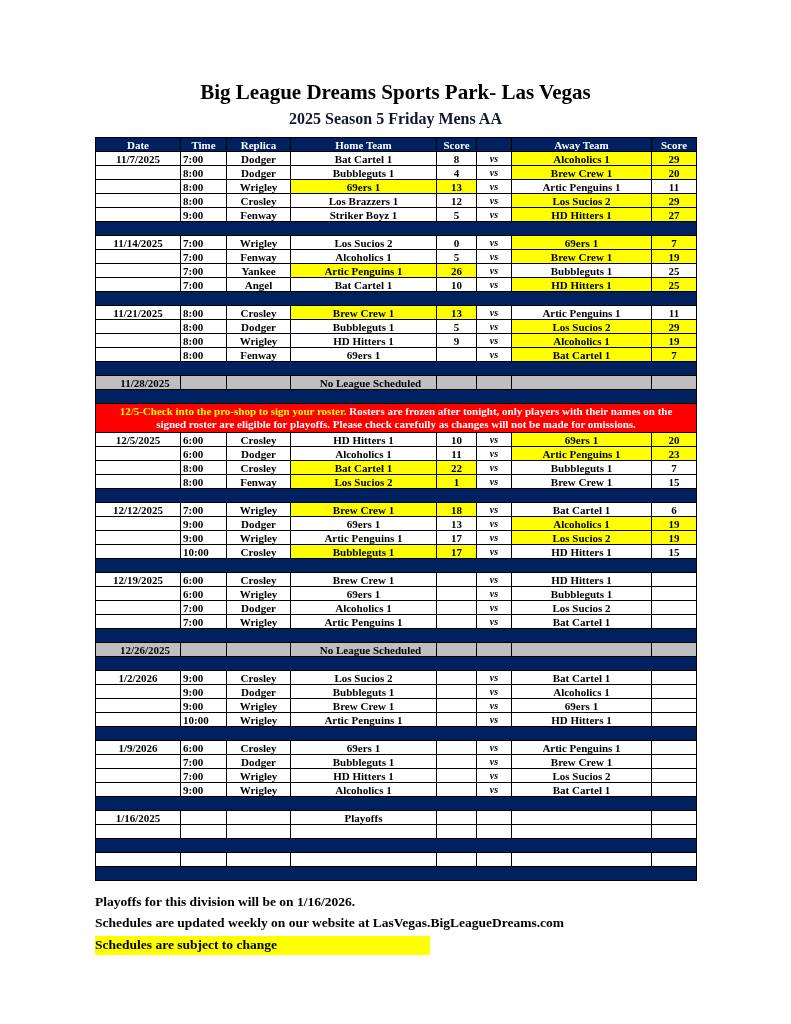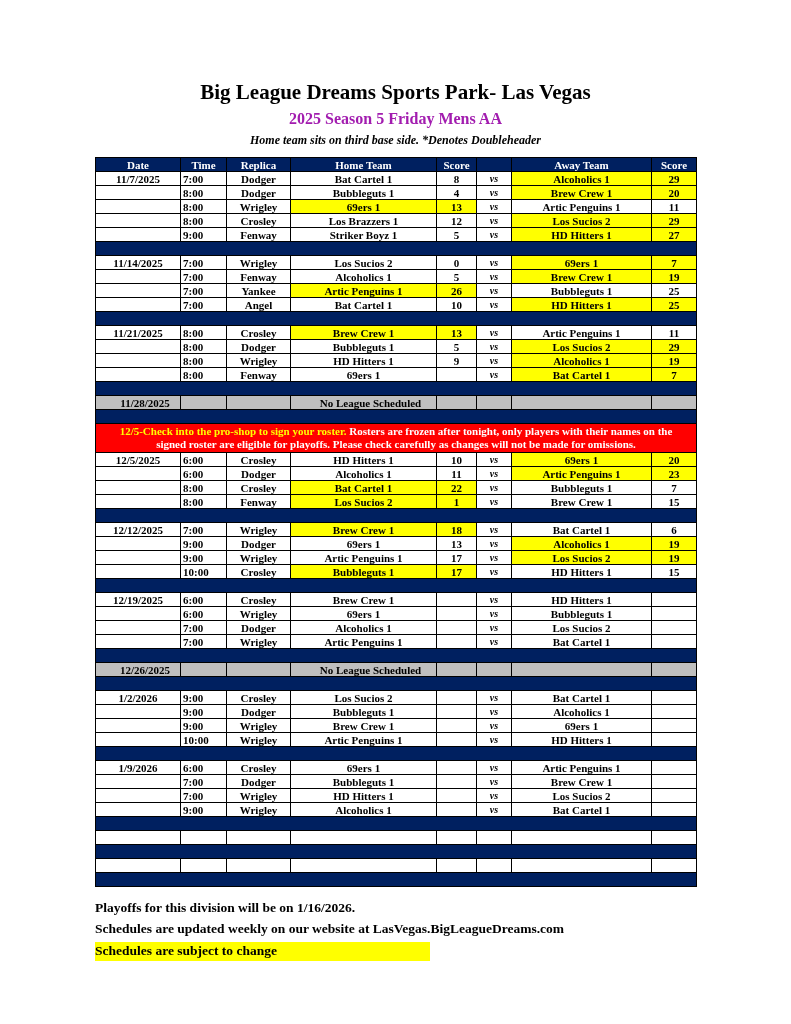--- a/index.html
+++ b/index.html
@@ -8,21 +8,21 @@
     width: 791px;
     height: 1024px;
     background: #ffffff;
     font-family: "Liberation Serif", "DejaVu Serif", serif;
     overflow: hidden;
   }
   .page { position: relative; width: 791px; height: 1024px; }
 
   .doc-header { text-align: center; padding-top: 80px; }
   .doc-title   { font-size: 21px; font-weight: bold; color: #000; }
-  .doc-subtitle{ font-size: 16px; font-weight: bold; color: #a21caf; margin-top: 5px; }
+  .doc-subtitle{ font-size: 16px; font-weight: bold; color: #0f172a; margin-top: 5px; }
   .doc-note    { font-size: 12px; font-weight: bold; font-style: italic; color: #000; margin-top: 5px; }
 
   table.sched {
     border-collapse: collapse;
     table-layout: fixed;
     margin: 9px 0 0 95px;
     width: 601px;
   }
   .sched td, .sched th {
     border: 1px solid #000;
@@ -71,21 +71,20 @@
   }
 </style>
 </head>
 <body>
 
 <div class="page">
 
   <div class="doc-header">
     <div class="doc-title">Big League Dreams Sports Park- Las Vegas</div>
     <div class="doc-subtitle">2025 Season 5 Friday Mens AA</div>
-    <div class="doc-note">Home team sits on third base side.  *Denotes Doubleheader</div>
   </div>
 
   <table class="sched">
     <colgroup>
       <col style="width:85px">
         <col style="width:46px">
         <col style="width:64px">
       <col style="width:146px">
         <col style="width:40px">
         <col style="width:35px">
@@ -480,20 +479,30 @@
           <td>Alcoholics 1</td>
           <td></td>
           <td class="c-vs">vs</td>
           <td>Bat Cartel 1</td>
           <td></td>
         </tr>
         <tr>
           <td class="sep" colspan="8"></td>
         </tr>
         <tr>
+          <td class="c-date">1/16/2025</td>
+          <td></td>
+          <td></td>
+          <td>Playoffs</td>
+          <td></td>
+          <td></td>
+          <td></td>
+          <td></td>
+        </tr>
+        <tr>
           <td class="c-date"></td>
           <td></td>
           <td></td>
           <td></td>
           <td></td>
           <td></td>
           <td></td>
           <td></td>
         </tr>
         <tr>

